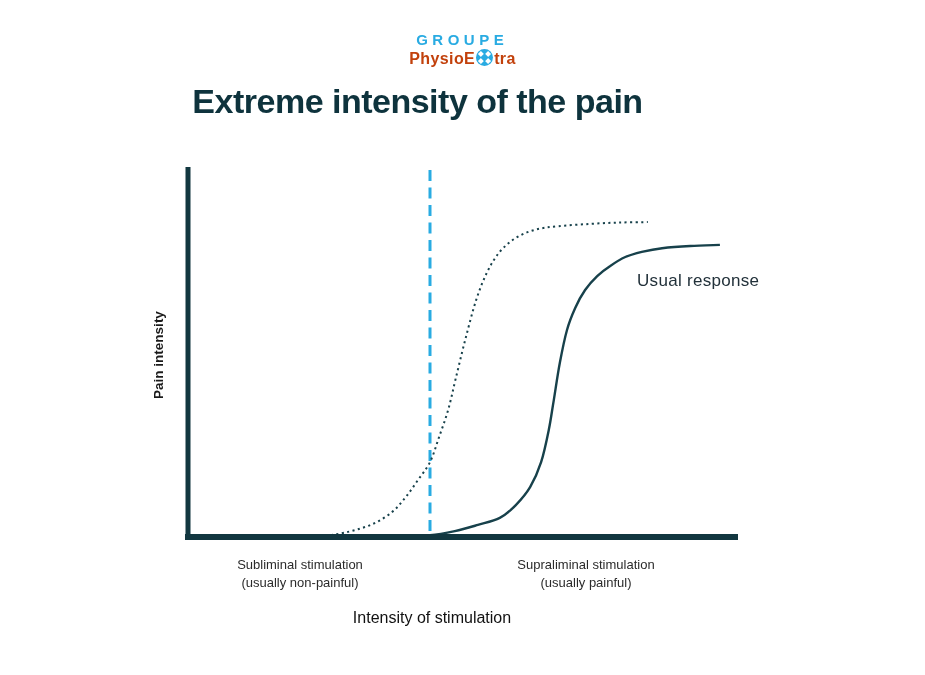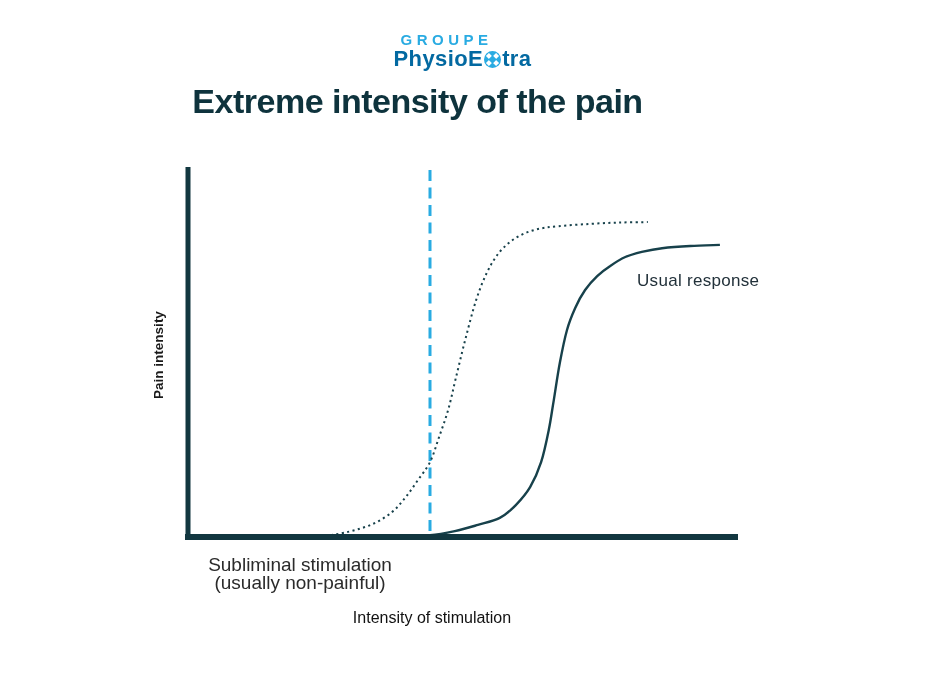--- a/index.html
+++ b/index.html
@@ -3,42 +3,42 @@
 <meta charset="utf-8">
 <style>
   html,body{margin:0;padding:0;background:#ffffff;}
   body{font-family:"Liberation Sans","DejaVu Sans",sans-serif;}
   .page{position:relative;width:925px;height:675px;background:#ffffff;overflow:hidden;}
 
   
   .logo{position:absolute;top:31px;left:0;width:925px;text-align:center;}
   .logo-inner{display:inline-block;text-align:left;}
   .logo-groupe{font-size:15px;font-weight:bold;letter-spacing:4.5px;color:#29abe2;margin-left:7px;margin-bottom:1px;}
-  .logo-brand{font-size:22px;font-weight:600;color:#0369a1;letter-spacing:0.4px;line-height:20px;}
+  .logo-brand{font-size:16px;font-weight:600;color:#c2410c;letter-spacing:0.4px;line-height:20px;}
   .logo-symbol{display:inline-block;vertical-align:-2px;margin:0 1px;}
 
   
   .title{position:absolute;top:82px;left:0;width:835px;text-align:center;
          font-size:34px;font-weight:bold;letter-spacing:-0.5px;color:#0e333d;}
   .threshold-label{position:absolute;top:139px;left:434px;transform:translateX(-50%);
          font-size:17px;color:#29abe2;white-space:nowrap;}
 
   
   .chart-svg{position:absolute;top:0;left:0;}
   .curve-label{position:absolute;font-size:17px;color:#22313a;white-space:nowrap;letter-spacing:0.3px;}
   .lbl-sensitive{top:190px;left:481px;}
   .lbl-usual{top:271px;left:637px;text-align:right;}
 
   .y-axis-title{position:absolute;top:355px;left:158px;transform:translate(-50%,-50%) rotate(-90deg);
          font-size:13.5px;font-weight:bold;color:#1a1a1a;white-space:nowrap;}
   .x-axis-title{position:absolute;top:609px;left:432px;transform:translateX(-50%);
          font-size:16px;font-weight:normal;color:#111111;white-space:nowrap;}
 
   .region-label{position:absolute;top:556px;transform:translateX(-50%);text-align:center;
-         font-size:19px;line-height:17.5px;color:#2b2b2b;white-space:nowrap;}
+         font-size:13px;line-height:17.5px;color:#2b2b2b;white-space:nowrap;}
   .region-subliminal{left:300px;}
   .region-supraliminal{left:586px;}
 </style>
 </head>
 <body>
 
 <div class="page">
 
   <div class="logo">
     <div class="logo-inner">
@@ -70,14 +70,18 @@
 
   <div class="curve-label lbl-usual">Usual response</div>
 
   <div class="y-axis-title">Pain intensity</div>
   <div class="x-axis-title">Intensity of stimulation</div>
 
   <div class="region-label region-subliminal">
     <div>Subliminal stimulation</div>
     <div>(usually non-painful)</div>
   </div>
+  <div class="region-label region-supraliminal">
+    <div>Supraliminal stimulation</div>
+    <div>(usually painful)</div>
+  </div>
 
 </div>
 
 </body></html>

